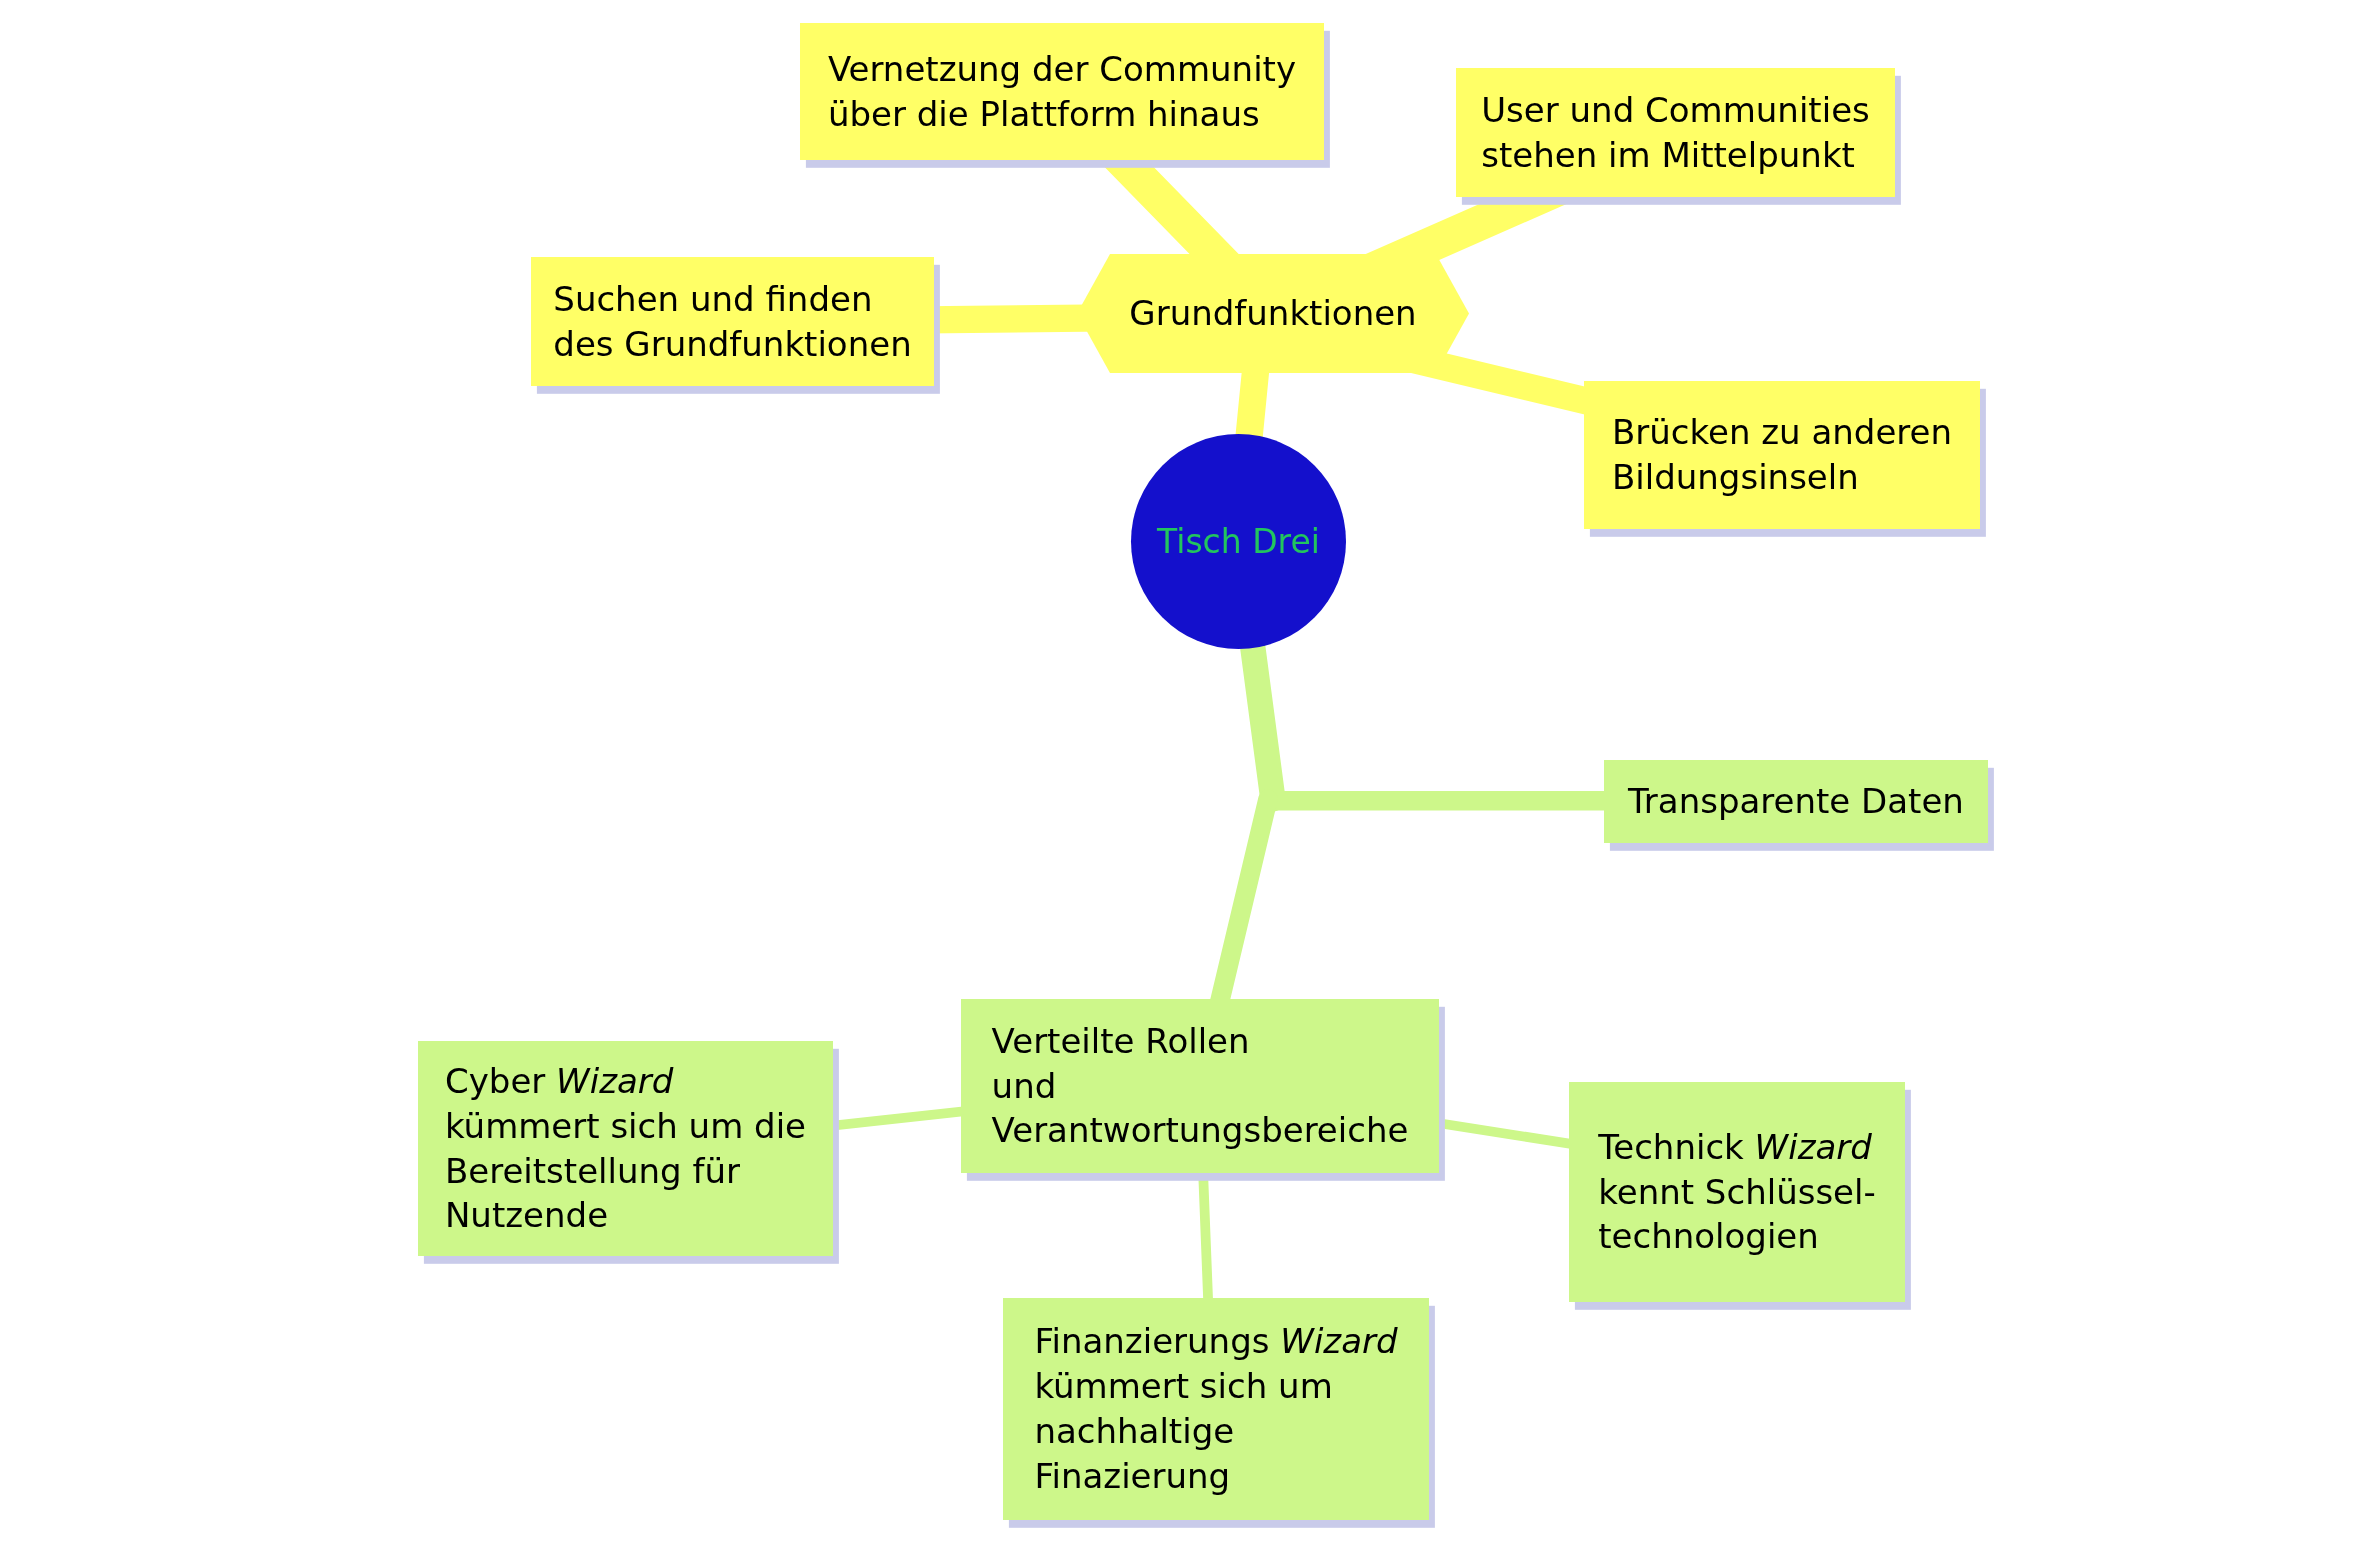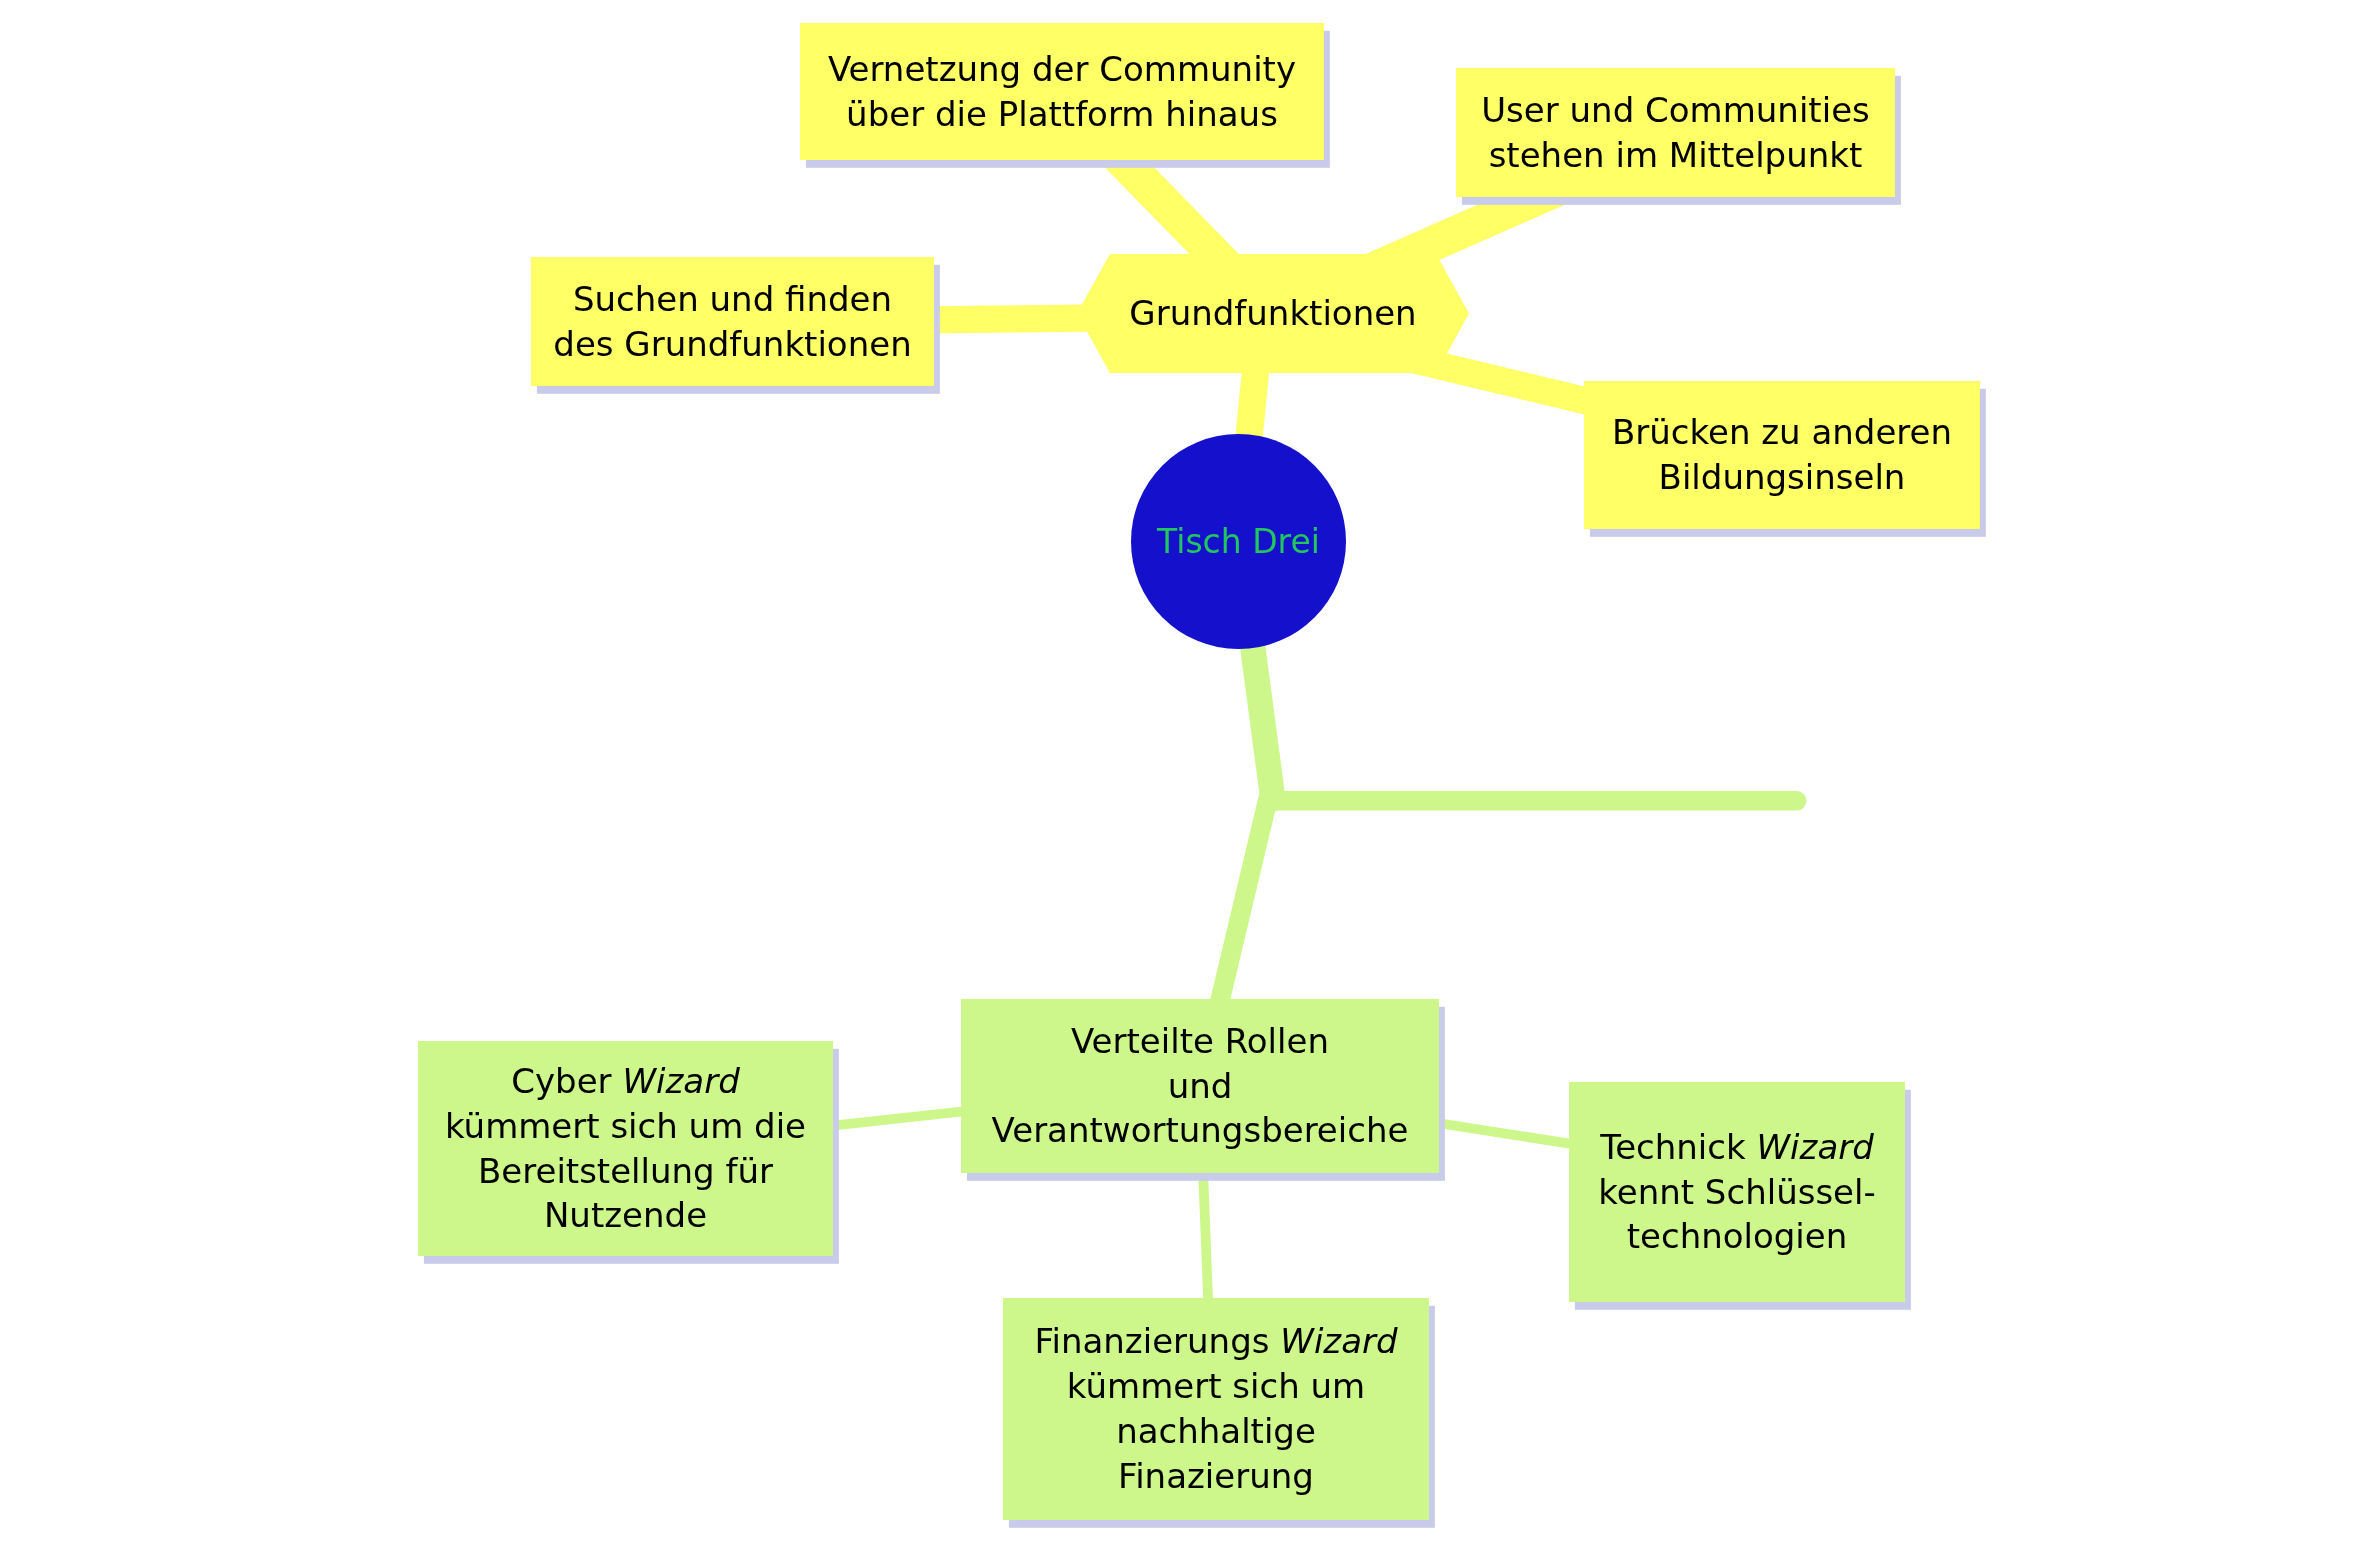--- a/index.html
+++ b/index.html
@@ -22,21 +22,21 @@
     width: 2377px;
     height: 1549px;
   }
   .edge-yellow { stroke: var(--yellow); }
   .edge-green  { stroke: var(--green); }
   .node {
     position: absolute;
     display: flex;
     align-items: center;
     justify-content: center;
-    text-align: center;
+    text-align: left;
     color: #000000;
     font-size: 34px;
     line-height: 1.32;
     white-space: pre-line;
     box-sizing: border-box;
     padding: 5.9px 9.8px;
   }
   .rect-yellow {
     background: var(--yellow);
     box-shadow: 5.9px 7.8px 0 var(--shadow);
@@ -99,20 +99,23 @@
   <div class="node rect-yellow" style="left:1584px; top:381px; width:396px; height:148px;">
     <span>Brücken zu anderen
 Bildungsinseln</span>
   </div>
 
   <div class="node circle" style="left:1131px; top:434px; width:215px; height:215px;">
     <span>Tisch Drei</span>
   </div>
 
 
+  <div class="node rect-green" style="left:1604px; top:760px; width:384px; height:83px;">
+    <span>Transparente Daten</span>
+  </div>
 
   <div class="node rect-green" style="left:961px; top:999px; width:478px; height:174px;">
     <span>Verteilte Rollen
 und
 Verantwortungsbereiche</span>
   </div>
 
   <div class="node rect-green" style="left:418px; top:1041px; width:415px; height:215px;">
     <span><span>Cyber </span><span class="it">Wizard</span><span>
 kümmert sich um die

